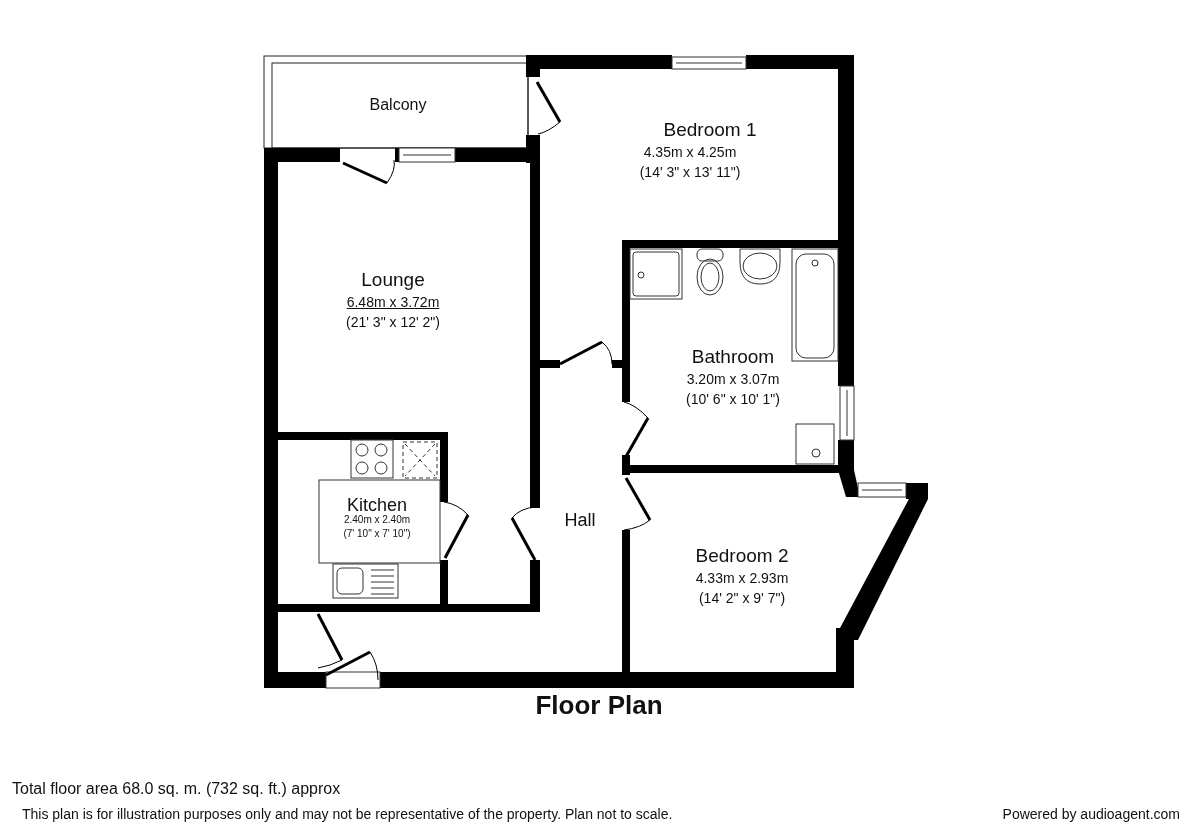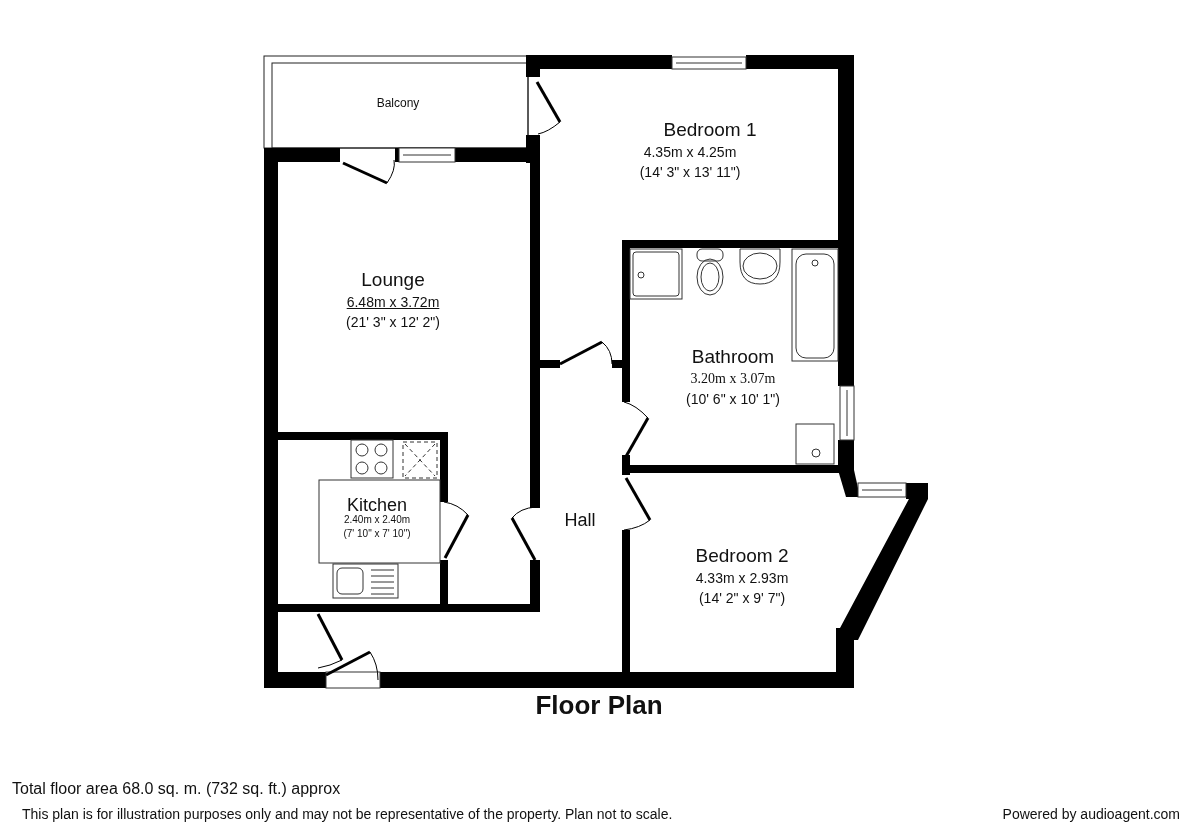--- a/index.html
+++ b/index.html
@@ -135,32 +135,32 @@
     <rect x="333" y="564" width="65" height="34"></rect>
     <rect x="337" y="568" width="26" height="26" rx="5"></rect>
     <line x1="371" y1="570" x2="394" y2="570"></line>
     <line x1="371" y1="576" x2="394" y2="576"></line>
     <line x1="371" y1="582" x2="394" y2="582"></line>
     <line x1="371" y1="588" x2="394" y2="588"></line>
     <line x1="371" y1="594" x2="394" y2="594"></line>
   </g>
 </svg>
 
-<div class="lbl room-name" style="left:398px;top:96px;font-size:12px;">Balcony</div>
+<div class="lbl room-name" style="left:398px;top:96px;font-size:16px;">Balcony</div>
 
 <div class="lbl room-name" style="left:690px;top:119px;margin-left:20px;">Bedroom 1</div>
 <div class="lbl room-dim" style="left:690px;top:144px;">4.35m x 4.25m</div>
 <div class="lbl room-dim" style="left:690px;top:164px;">(14' 3" x 13' 11")</div>
 
 <div class="lbl room-name" style="left:393px;top:269px;">Lounge</div>
 <div class="lbl room-dim" style="left:393px;top:294px;text-decoration:underline;">6.48m x 3.72m</div>
 <div class="lbl room-dim" style="left:393px;top:314px;">(21' 3" x 12' 2")</div>
 
 <div class="lbl room-name" style="left:733px;top:346px;">Bathroom</div>
-<div class="lbl room-dim" style="left:733px;top:371px;font-family:Liberation Serif, serif;">3.20m x 3.07m</div>
+<div class="lbl room-dim" style="left:733px;top:371px;">3.20m x 3.07m</div>
 <div class="lbl room-dim" style="left:733px;top:391px;">(10' 6" x 10' 1")</div>
 
 <div class="lbl small-name" style="left:377px;top:495px;">Kitchen</div>
 <div class="lbl small-dim" style="left:377px;top:514px;">2.40m x 2.40m</div>
 <div class="lbl small-dim" style="left:377px;top:528px;">(7' 10" x 7' 10")</div>
 
 <div class="lbl room-name" style="left:580px;top:510px;font-size:18px;">Hall</div>
 
 <div class="lbl room-name" style="left:742px;top:545px;">Bedroom 2</div>
 <div class="lbl room-dim" style="left:742px;top:570px;">4.33m x 2.93m</div>

